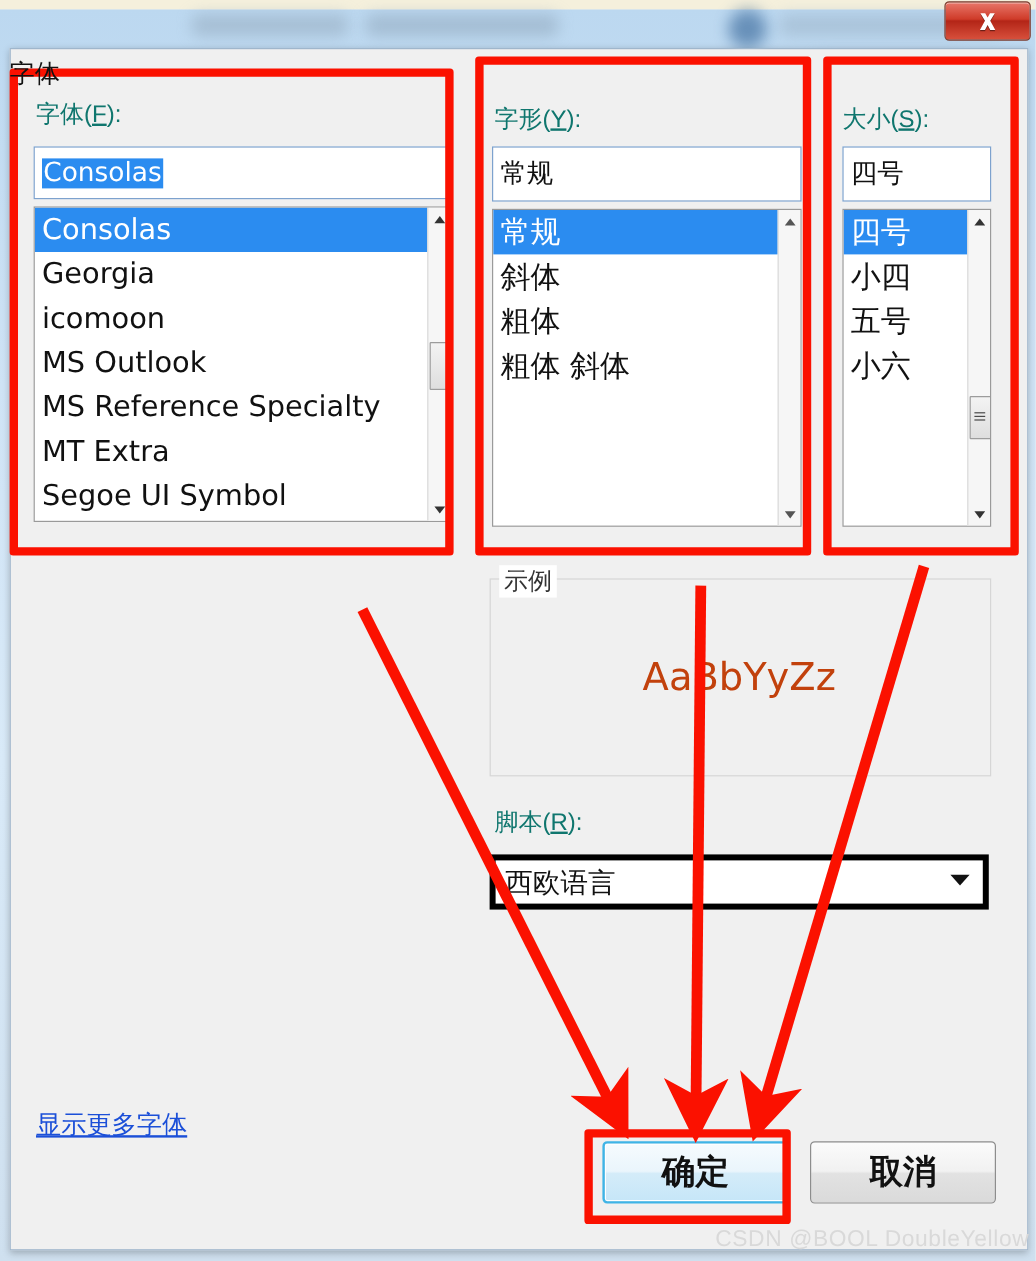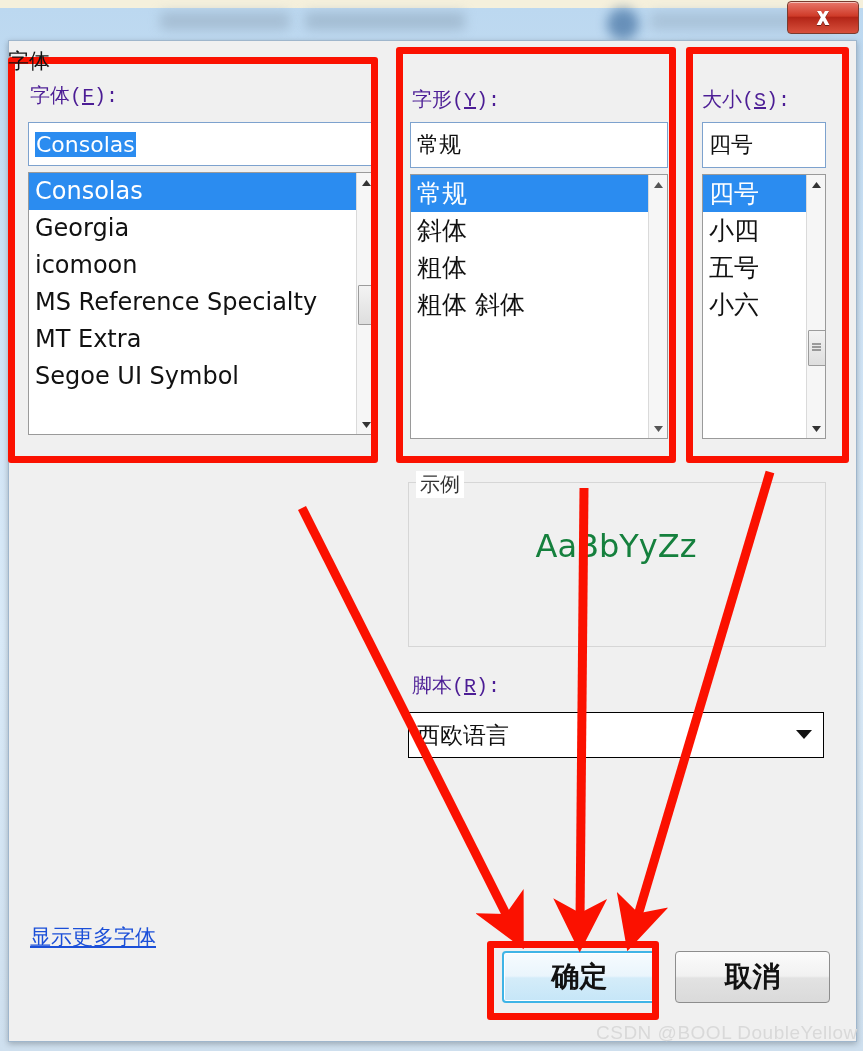--- a/index.html
+++ b/index.html
@@ -29,22 +29,22 @@
     display:flex;align-items:center;justify-content:center;}
   #close-btn svg{filter:drop-shadow(0 1px 0 rgba(0,0,0,.45));}
 
   
   #font-dialog{position:absolute;left:8px;top:40px;width:847px;height:1000px;
     background:#f0f0f0;border:1px solid #9fb6cc;
     box-shadow:0 2px 6px rgba(0,0,0,.25);}
   #dialog-title{position:absolute;left:8px;top:4px;font-size:21px;color:#111;
     font-family:"DejaVu Sans","Liberation Sans",sans-serif;z-index:40;margin-top:43px;}
 
-  .col-label{position:absolute;font-size:20px;color:#4c1d95;
-    font-family:Liberation Mono, monospace;white-space:nowrap;}
+  .col-label{position:absolute;font-size:20px;color:#0f766e;
+    font-family:Liberation Sans, sans-serif;white-space:nowrap;}
   .ul{text-decoration:underline;}
 
   .combo-edit{position:absolute;background:#fff;border:1px solid #7da2ce;
     box-sizing:border-box;display:flex;align-items:center;padding-left:6px;
     font-size:22px;color:#111;font-family:"DejaVu Sans","Liberation Sans",sans-serif;}
   .combo-edit .sel-text{background:#2b8cf0;color:#fff;padding:0 1px;}
 
   .listbox{position:absolute;background:#fff;border:1px solid #9a9a9a;
     box-sizing:border-box;overflow:hidden;}
   .list-items{position:absolute;left:0;top:0;right:18px;bottom:0;}
@@ -66,29 +66,29 @@
   .grip{position:absolute;left:3px;top:50%;transform:translateY(-50%);
     width:9px;height:9px;}
   .grip i{display:block;height:1px;background:#4a4a4a;margin-bottom:2px;}
 
   
   #sample-group{position:absolute;left:408px;top:482px;width:416px;height:163px;
     border:1px solid #d6d6d6;background:#f0f0f0;}
   #sample-legend{position:absolute;left:416px;top:471px;font-size:20px;color:#333;
     background:#ffffff;padding:0 4px;
     font-family:"DejaVu Sans","Liberation Sans",sans-serif;}
-  #sample-text{position:absolute;left:408px;top:464px;width:416px;height:163px;
+  #sample-text{position:absolute;left:408px;top:482px;width:416px;height:163px;
     display:flex;align-items:center;justify-content:center;
-    font-size:32px;color:#15803d;
+    font-size:32px;color:#c2410c;
     font-family:"DejaVu Sans","Liberation Sans",sans-serif;}
 
   
   #script-label{left:412px;top:672px;}
   #script-combo{position:absolute;left:408px;top:712px;width:416px;height:46px;
-    background:#fff;border:1px solid #000000;box-sizing:border-box;
+    background:#fff;border:5px solid #000000;box-sizing:border-box;
     display:flex;align-items:center;}
   #script-value{margin-left:8px;font-size:23px;color:#111;
     font-family:"DejaVu Sans","Liberation Sans",sans-serif;}
   #script-arrow{position:absolute;right:10px;top:50%;transform:translateY(-50%);}
 
   
   #more-fonts-link{position:absolute;left:30px;top:903px;font-size:21px;color:#1b4fd8;
     text-decoration:underline;
     font-family:"DejaVu Sans","Liberation Sans",sans-serif;cursor:pointer;margin-top:20px;}
 
@@ -138,20 +138,21 @@
 
 <div class="combo-edit" style="left:28px;top:122px;width:348px;height:44px;">
   <span class="sel-text">Consolas</span>
 </div>
 
 <div class="listbox" style="left:28px;top:172px;width:348px;height:263px;">
   <div class="list-items">
     <div class="list-item sel">Consolas</div>
     <div class="list-item">Georgia</div>
     <div class="list-item">icomoon</div>
+    <div class="list-item">MS Outlook</div>
     <div class="list-item">MS Reference Specialty</div>
     <div class="list-item">MT Extra</div>
     <div class="list-item">Segoe UI Symbol</div>
   </div>
   <div class="sbar">
     <div class="sb-arrow up">
       <svg width="11" height="8" viewBox="0 0 11 8">
           <path d="M5.5 1 L10 7 L1 7 Z" fill="#333"></path>
         </svg>
     </div>

